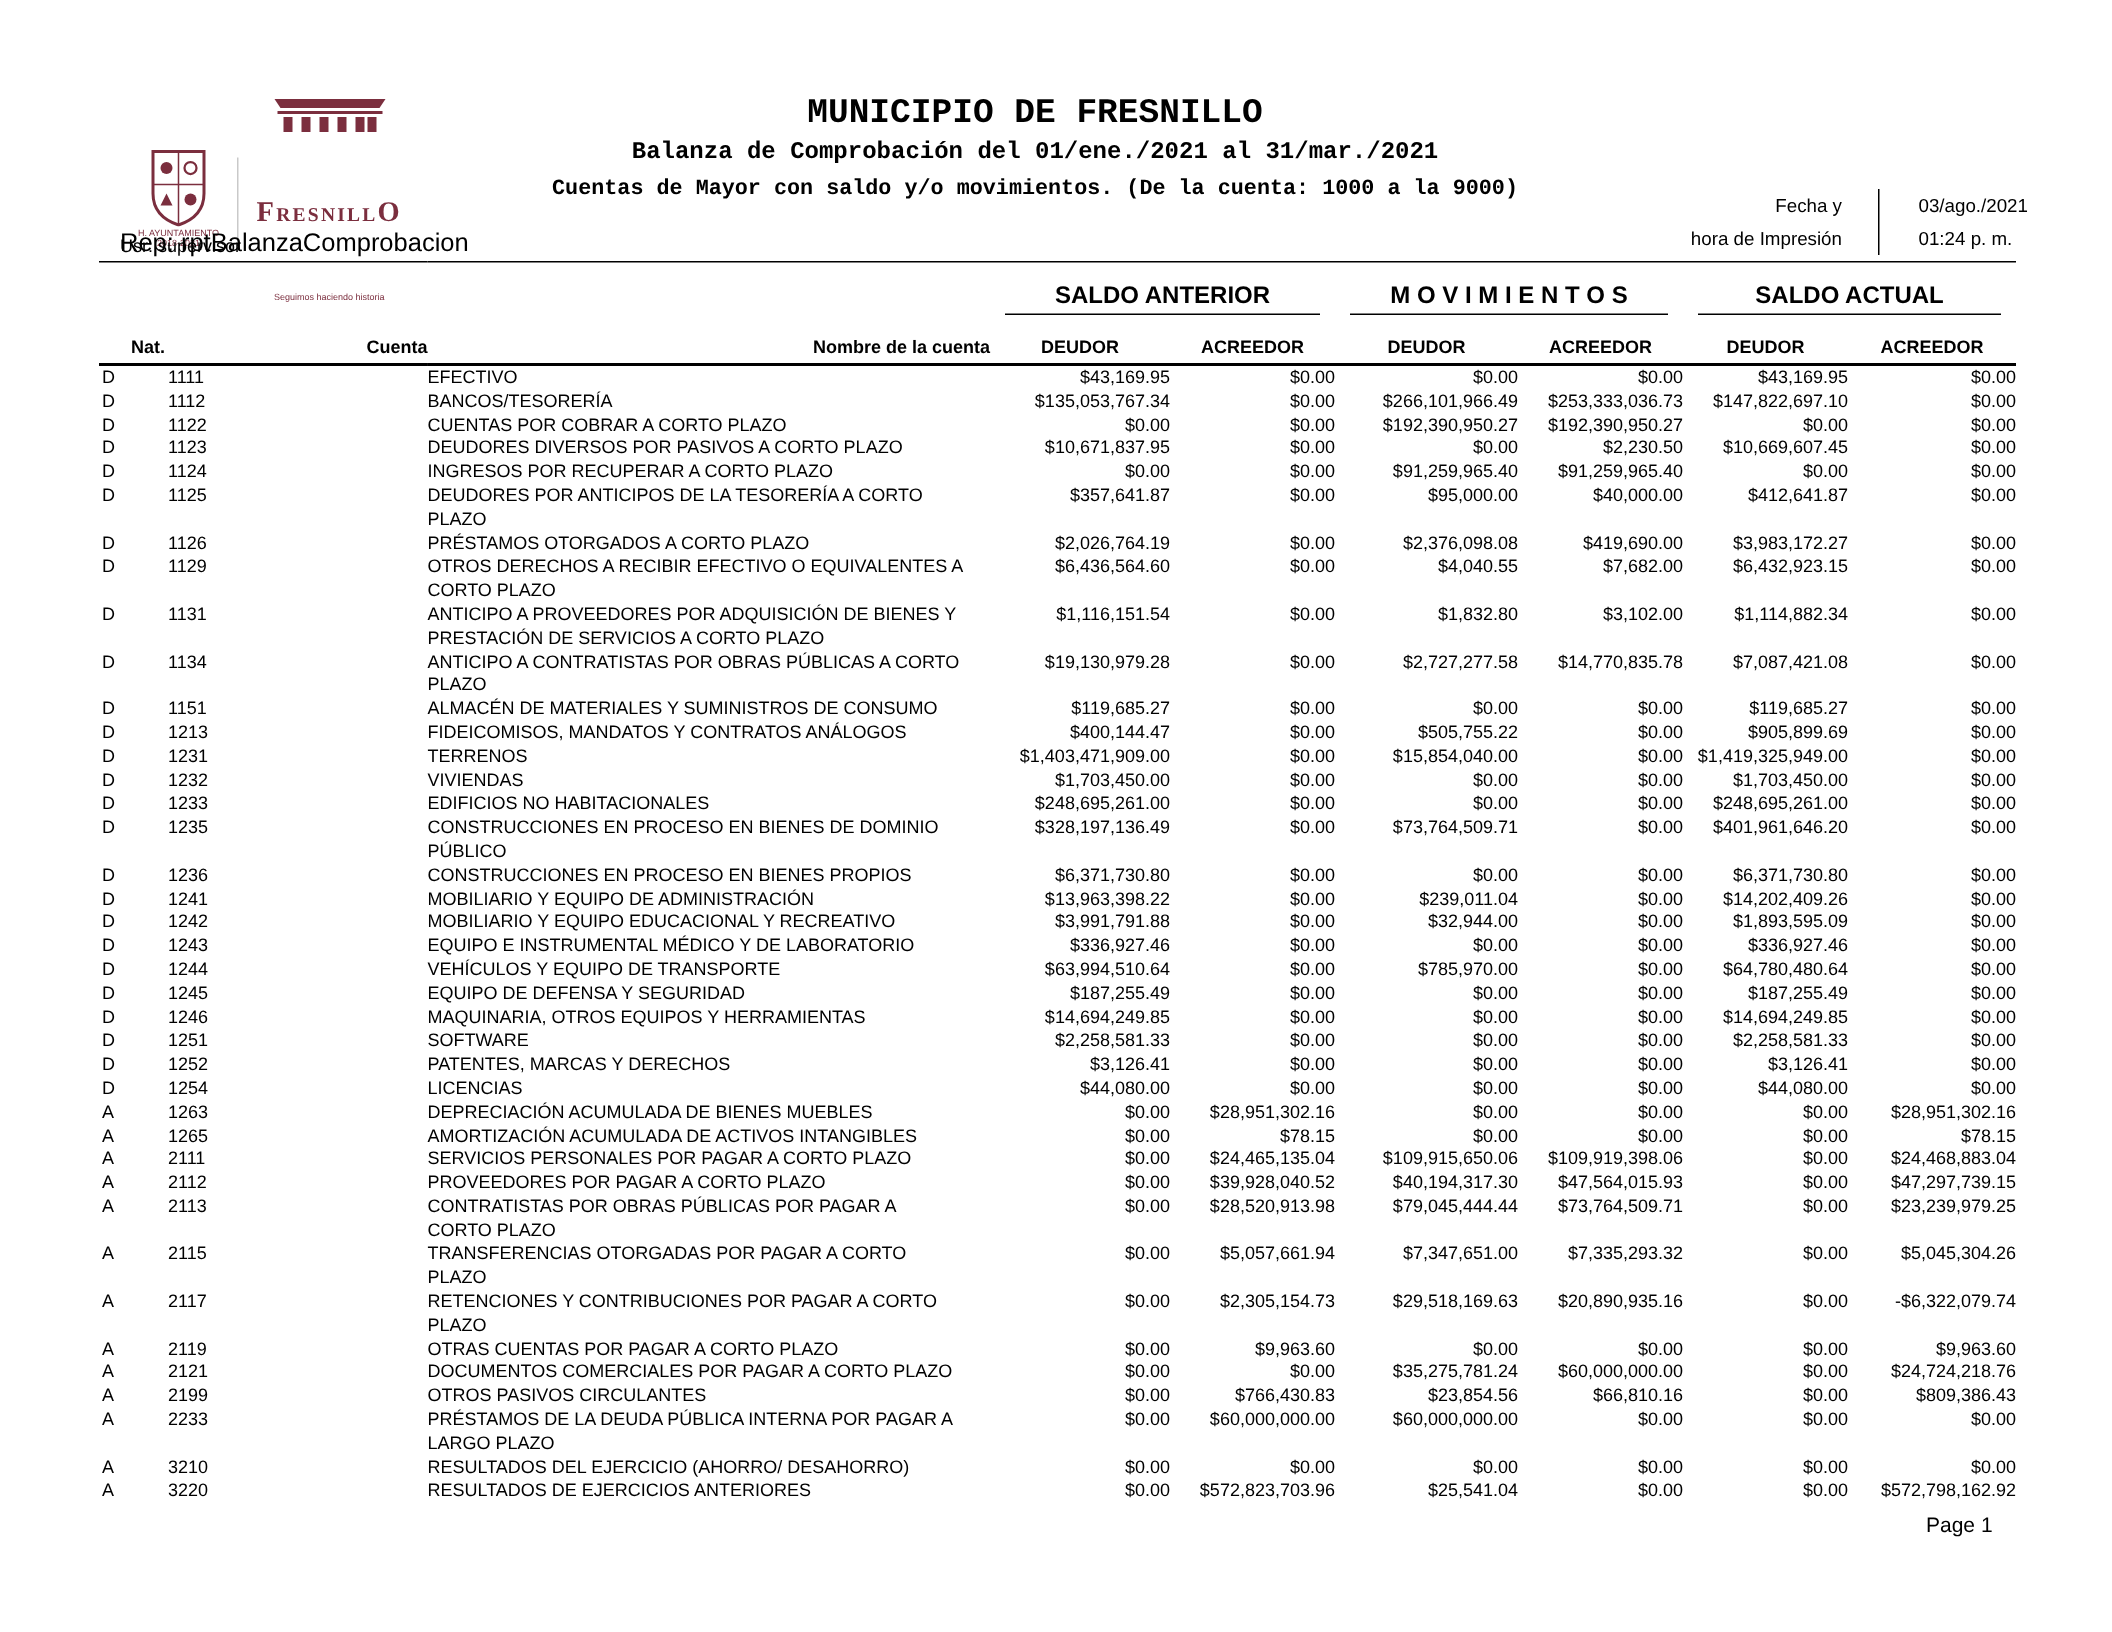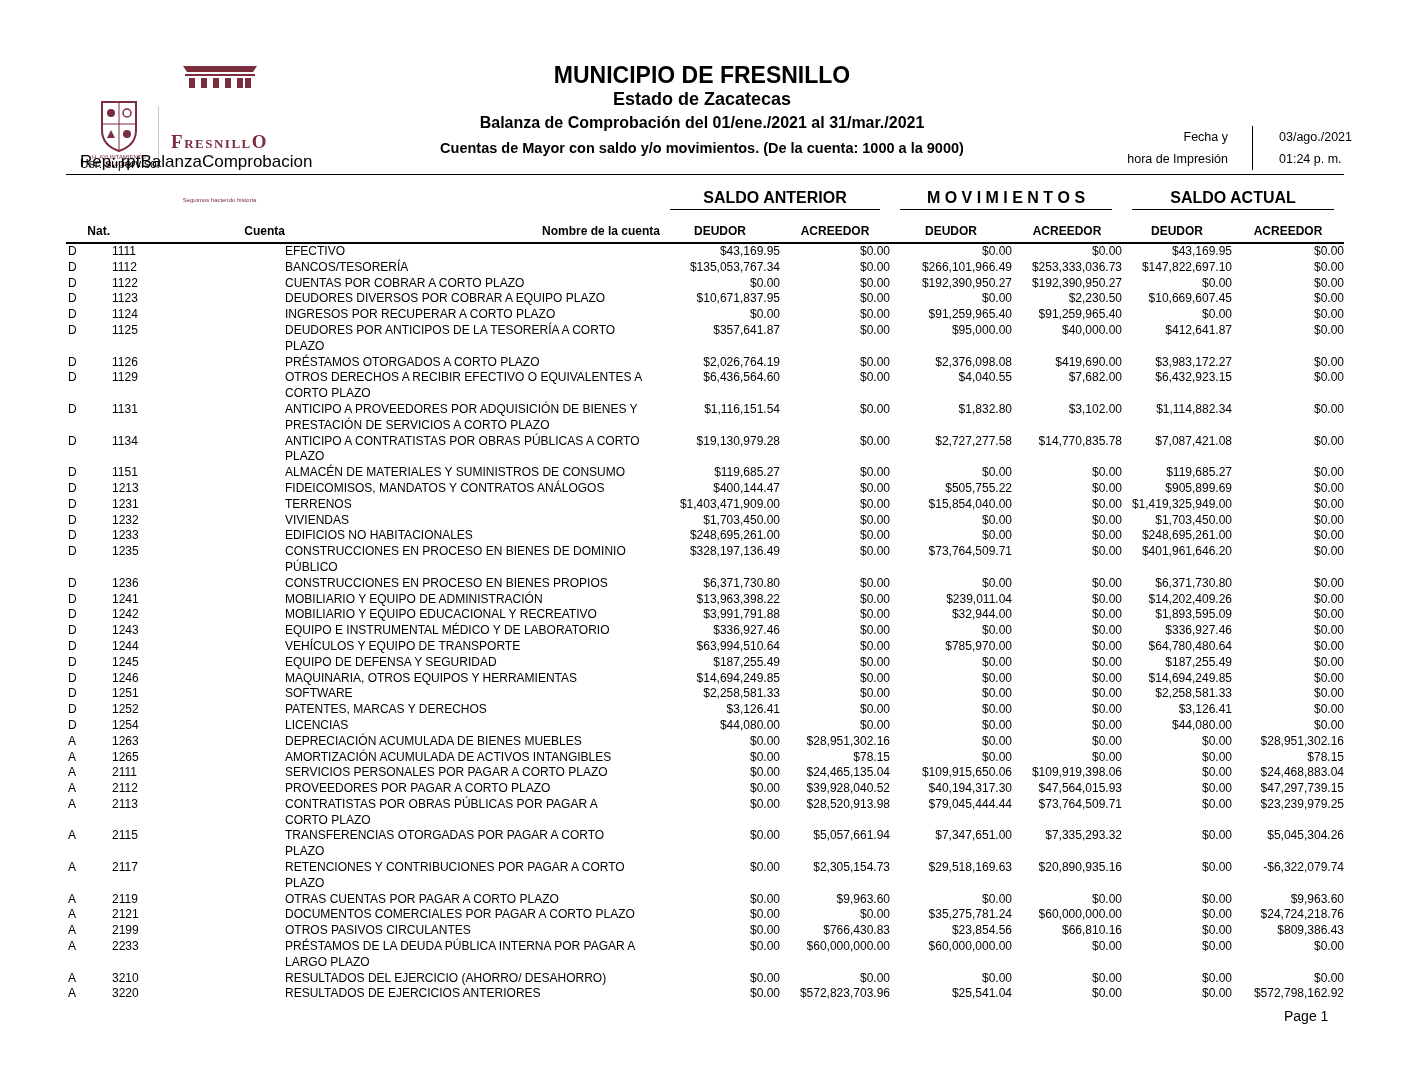--- a/index.html
+++ b/index.html
@@ -9,21 +9,21 @@
   }
   
   .logo{position:absolute;left:92px;top:64px;display:flex;align-items:center;gap:12px;}
   .shield-wrap{display:flex;flex-direction:column;align-items:center;}
   .shield-caption{font-size:6px;color:var(--brand,#7b2e3e);text-align:center;line-height:7px;margin-top:2px;white-space:pre-line;}
   .logo-divider{width:1px;height:56px;background:#c9c9c9;}
   .wordmark-block{display:flex;flex-direction:column;align-items:center;gap:44px;}
   .wordmark{font-family:"Liberation Serif",serif;color:var(--brand,#7b2e3e);font-size:13px;letter-spacing:1.5px;line-height:16px;font-weight:bold;}
   .wordmark .big{font-size:19px;}
   .tagline{font-size:6px;color:var(--brand,#7b2e3e);margin-top:1px;}
-  .titles{position:absolute;left:352px;top:62px;width:700px;text-align:center;}
+  .titles{position:absolute;left:340px;top:62px;width:700px;text-align:center;font-family:Liberation Mono, monospace;}
   .t1{font-size:23px;font-weight:bold;line-height:26px;}
   .t2{font-size:18px;font-weight:bold;line-height:22px;}
   .t3{font-size:16px;font-weight:bold;line-height:20px;margin-top:3px;}
   .t4{font-size:14.5px;font-weight:bold;line-height:18px;margin-top:6px;}
   .printinfo{position:absolute;top:126px;right:56px;display:flex;align-items:stretch;font-size:12.5px;gap:16px;}
   .pi-labels{text-align:right;line-height:22px;padding-right:8px;}
   .pi-bar{width:1px;background:#000;}
   .pi-values{padding-left:10px;line-height:22px;}
   .rep{position:absolute;left:80px;top:152px;font-size:17px;}
   .usr{position:absolute;left:80px;top:157px;font-size:12px;}
@@ -75,21 +75,20 @@
         <rect x="60" y="14" width="6" height="10" fill="#7b2e3e"></rect>
         <rect x="68" y="14" width="6" height="10" fill="#7b2e3e"></rect>
       </svg>
       <div class="wordmark"><span class="big">F</span><span>R</span><span>E</span><span>S</span><span>N</span><span>I</span><span>L</span><span>L</span><span class="big">O</span></div>
       <div class="tagline">Seguimos haciendo historia</div>
     </div>
   </div>
 
   <div class="titles">
     <div class="t1">MUNICIPIO DE FRESNILLO</div>
-    <div class="t2">Estado de Zacatecas</div>
     <div class="t3">Balanza de Comprobación del 01/ene./2021 al 31/mar./2021</div>
     <div class="t4">Cuentas de Mayor con saldo y/o movimientos. (De la cuenta: 1000 a la 9000)</div>
   </div>
 
   <div class="printinfo">
     <div class="pi-labels">
       <div>Fecha y</div>
       <div>hora de Impresión</div>
     </div>
     <div class="pi-bar"></div>
@@ -169,21 +168,21 @@
           <td class="c3">$0.00</td>
           <td class="c4">$0.00</td>
           <td class="c5">$192,390,950.27</td>
           <td class="c6">$192,390,950.27</td>
           <td class="c7">$0.00</td>
           <td class="c8">$0.00</td>
         </tr>
         <tr>
           <td class="c0">D</td>
           <td class="c1">1123</td>
-          <td class="c2">DEUDORES DIVERSOS POR COBRAR A EQUIPO PLAZO</td>
+          <td class="c2">DEUDORES DIVERSOS POR PASIVOS A CORTO PLAZO</td>
           <td class="c3">$10,671,837.95</td>
           <td class="c4">$0.00</td>
           <td class="c5">$0.00</td>
           <td class="c6">$2,230.50</td>
           <td class="c7">$10,669,607.45</td>
           <td class="c8">$0.00</td>
         </tr>
         <tr>
           <td class="c0">D</td>
           <td class="c1">1124</td>

